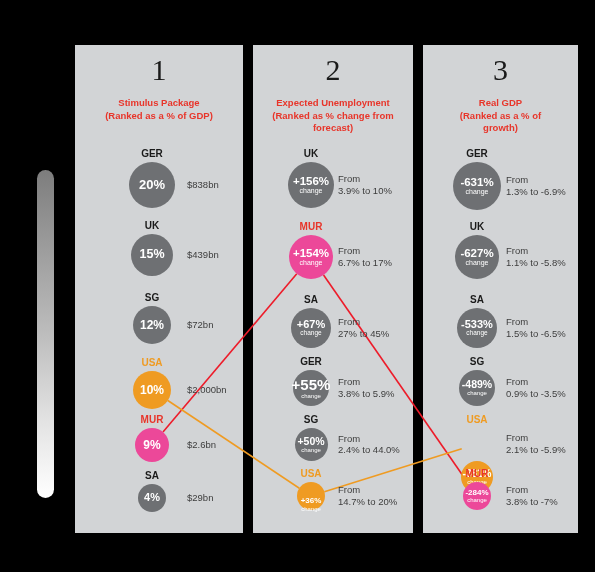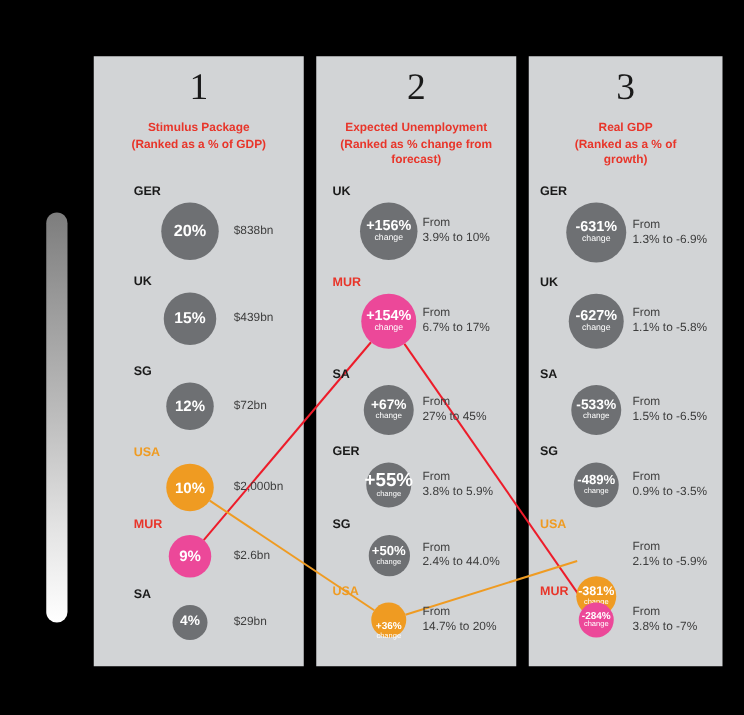--- a/index.html
+++ b/index.html
@@ -38,21 +38,21 @@
   .coltitle{
     position:absolute;left:6px;right:6px;top:52px;
     text-align:center;
     color:#e8352a;
     font-size:9.5px;
     font-weight:bold;
     line-height:12.5px;
   }
   .rlabel{
     position:absolute;top:0;
-    text-align:left;
+    text-align:center;
     font-size:10px;font-weight:bold;
     color:#1a1a1a;
     line-height:11px;
   }
   .rlabel.mur{color:#e8352a;}
   .rlabel.usa{color:#ef9b22;}
 
   .bubble{
     position:absolute;
     border-radius:50%;

